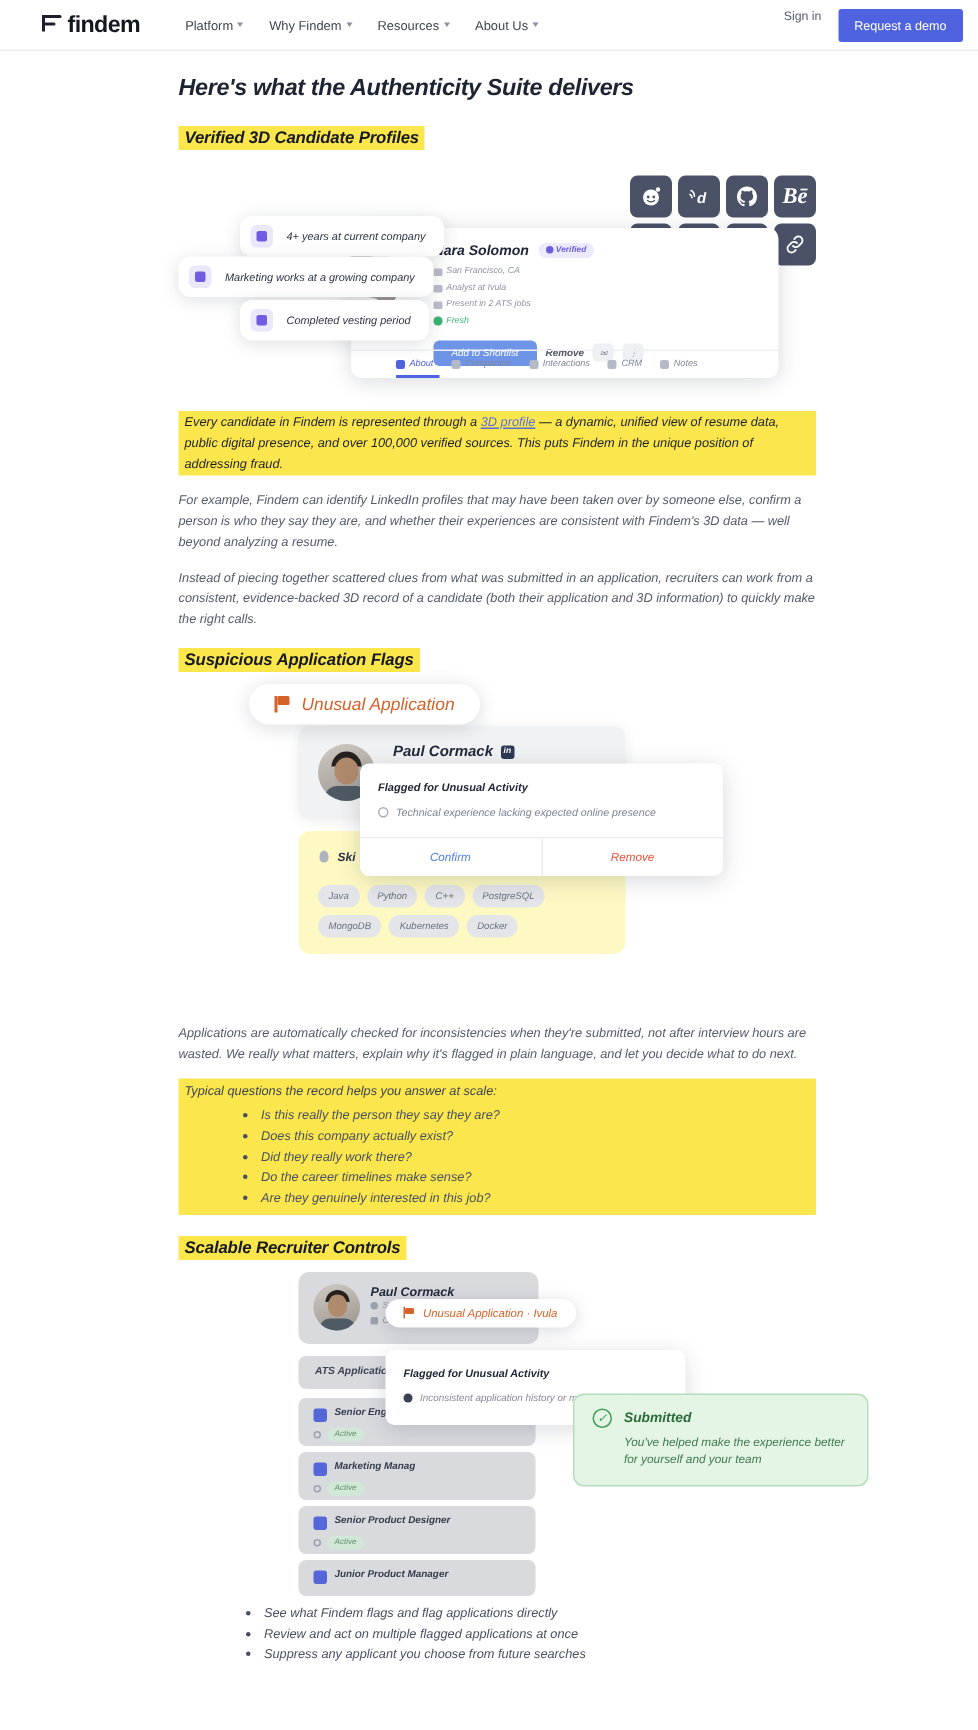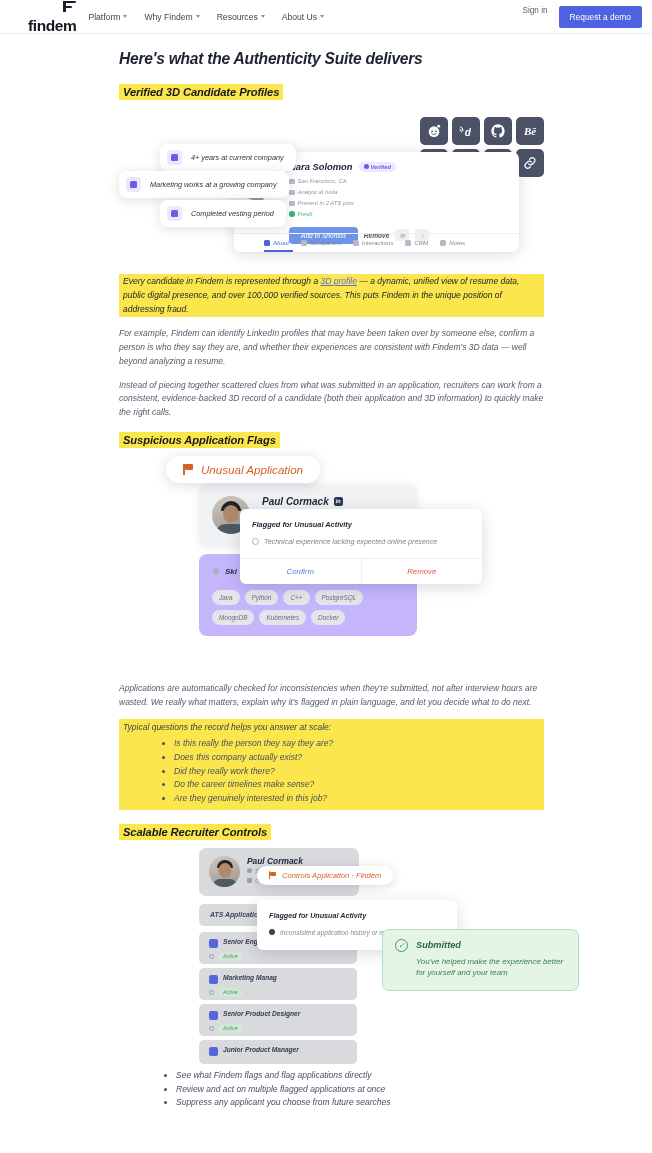--- a/index.html
+++ b/index.html
@@ -11,21 +11,21 @@
     overflow: hidden;
   }
   .page { position: relative; width: 652px; height: 1153px; background:#fff; }
 
   
   .nav {
     height: 34px; display: flex; align-items: center;
     border-bottom: 1px solid #ececf1; background:#fff;
     padding: 0 10px 0 28px; position: relative; z-index: 60;
   }
-  .logo { display:flex; align-items:flex-end; gap:4px; margin-right:12px;flex-direction:column; }
+  .logo { display:flex; align-items:flex-start; gap:4px; margin-right:30px; }
   .logo-mark { width:13px; height:14px; position:relative; }
   .logo-mark:before, .logo-mark:after{
     content:""; position:absolute; left:0; background:#1b1f2b; border-radius:1px;
   }
   .logo-mark:before{ top:2px; width:13px; height:2.4px; }
   .logo-mark:after{ top:7px; width:9px; height:2.4px; }
   .logo-mark span{ position:absolute; left:0; top:2px; width:2.4px; height:11px; background:#1b1f2b;}
   .logo-text { font-size:15.5px; font-weight:700; color:#14171f; letter-spacing:-0.4px; }
 
   .nav-items { display:flex; align-items:center; gap:17px; }
@@ -69,21 +69,21 @@
   .fig1 { position:relative; height:150px; margin:14px 0 10px 0; }
   .social-grid {
     position:absolute; right:0; top:3px;
     display:grid; grid-template-columns:repeat(4,28px); gap:4px;
   }
   .sbtn {
     width:28px;height:28px;border-radius:5px;background:#4b5268;
     display:flex;align-items:center;justify-content:center;color:#fff;
   }
   .sbtn svg{ width:16px;height:16px;fill:#fff; }
-  .sbtn .bh{ font-size:11px; font-weight:700; font-family:"Liberation Serif", serif;}
+  .sbtn .bh{ font-size:15px; font-weight:700; font-family:"Liberation Serif", serif;}
   .sbtn .din{ font-size:12px; font-weight:700; }
 
   .profile-card{
     position:absolute; left:115px; top:38px; width:285px; height:100px;
     background:#fff; border-radius:7px; box-shadow:0 2px 14px rgba(32,38,60,.17);
     overflow:hidden;
   }
   .pc-body{ display:flex; padding:9px 0 0 55px; }
   .pc-avatar{
     position:absolute; left:-22px; top:8px; width:56px;height:56px;border-radius:50%;
@@ -175,21 +175,21 @@
   .card-paul .av .h{ position:absolute;left:50%;top:5px;transform:translateX(-50%);width:20px;height:10px;border-radius:10px 10px 0 0;background:#26211e;}
   .card-paul .av .s{ position:absolute;left:50%;bottom:-4px;transform:translateX(-50%);width:30px;height:14px;border-radius:9px 9px 0 0;background:#4e5a63;}
   .cp-name{ position:absolute; left:63px; top:12px; display:flex;align-items:center;gap:5px; }
   .cp-name .n{ font-size:10px;font-weight:700;color:#232a3c; }
   .li-badge{ width:9px;height:9px;border-radius:2px;background:#2c3a57;color:#fff;font-size:5.6px;font-weight:700;display:flex;align-items:center;justify-content:center;}
   .cp-loc{ position:absolute;left:63px;top:27px;font-size:6.2px;color:#878c9c;display:flex;align-items:center;gap:3px;}
   .pin{ width:5px;height:5px;border-radius:50%;background:#9aa0ae;}
 
   .card-skills{
     position:absolute; left:80px; top:98px; width:218px; height:82px;
-    background:#c4b5fd; border-radius:8px;
+    background:#fef9c3; border-radius:8px;
   }
   .sk-head{ position:absolute;left:14px;top:13px;display:flex;align-items:center;gap:6px;font-size:8px;font-weight:700;color:#2b3244;}
   .sk-head .b{width:6px;height:8px;border-radius:50% 50% 40% 40%;background:#aeb3c0;}
   .chips{ position:absolute;left:13px;top:36px;width:195px;display:flex;flex-wrap:wrap;gap:5px; }
   .chip{ background:#e3e5e9;color:#6a7080;font-size:6.4px;padding:4px 7px;border-radius:9px;}
 
   .flag-popup{
     position:absolute; left:121px; top:53px; width:242px;
     background:#fff; border-radius:6px; box-shadow:0 3px 16px rgba(30,36,55,.17);
     overflow:hidden;
@@ -580,21 +580,21 @@
         <div class="rc-popup">
           <div class="t">Flagged for Unusual Activity</div>
           <div class="r">
             <i class="ric"></i>
             <span>Inconsistent application history or multiple rejections</span>
           </div>
         </div>
 
         <div class="chip-unusual">
           <i class="flag-ico"></i>
-          <span class="t">Controls Application · Findem</span>
+          <span class="t">Unusual Application · Ivula</span>
         </div>
 
         <div class="toast">
           <div class="toast-head">
             <span class="toast-check">✓</span>
             <span class="toast-title">Submitted</span>
           </div>
           <div class="toast-body">You've helped make the experience better for yourself and your team</div>
         </div>
       </div>

